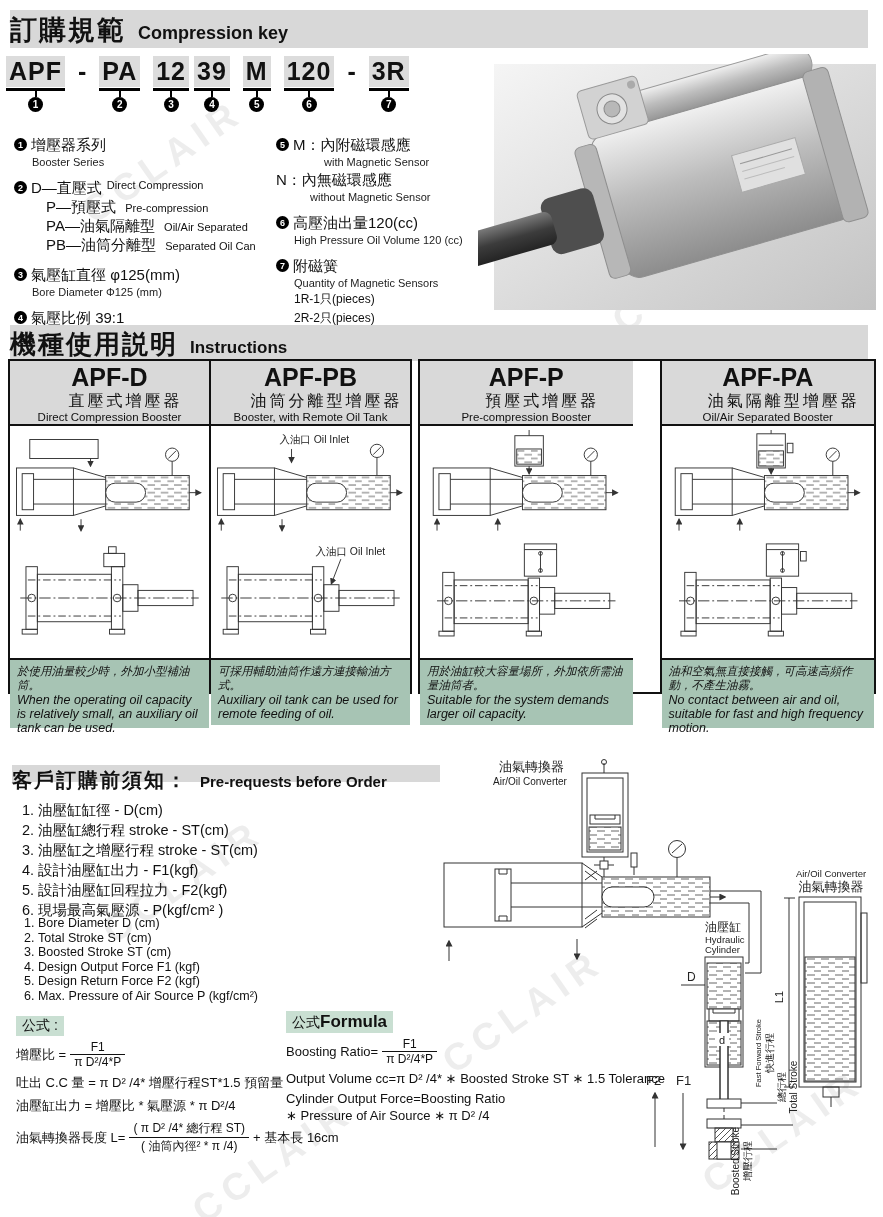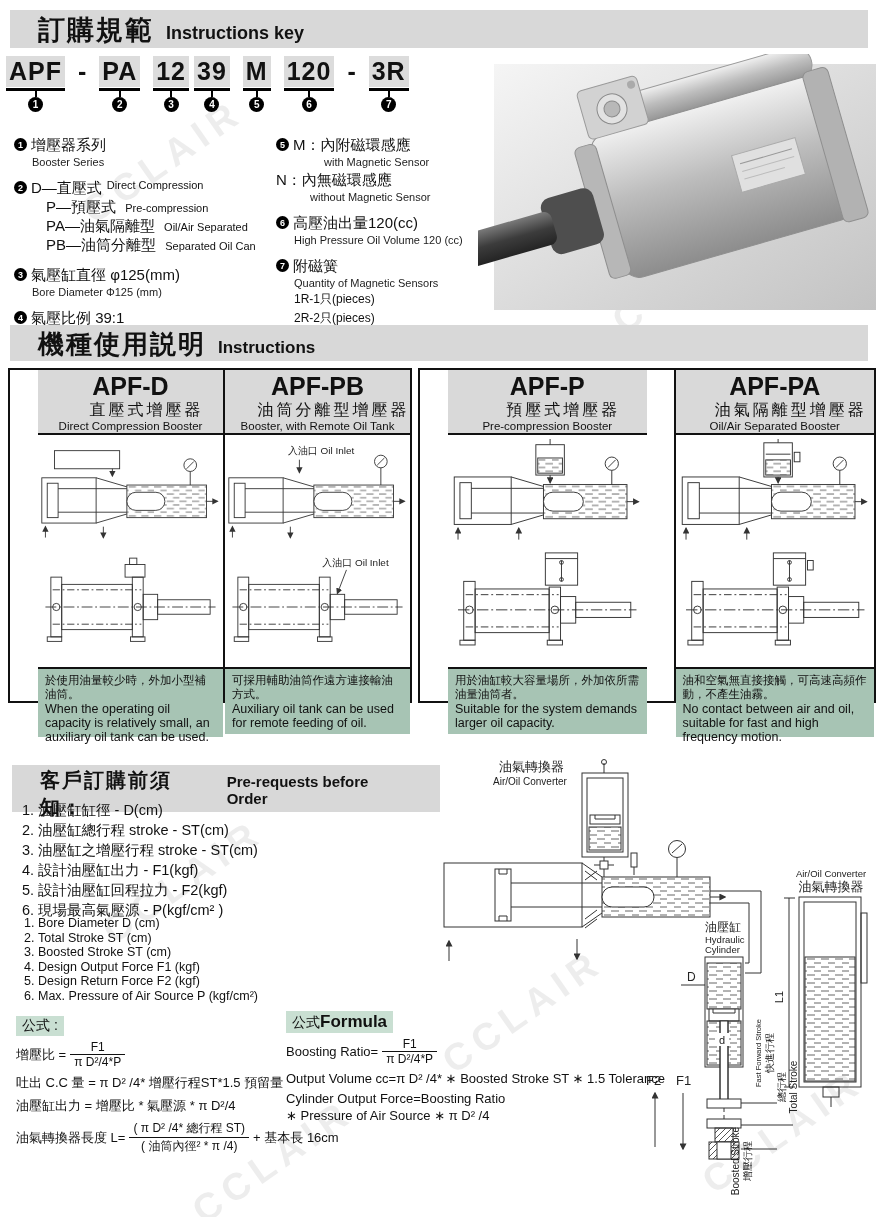--- a/index.html
+++ b/index.html
@@ -1,26 +1,26 @@
 <!DOCTYPE html>
 <html><head>
 <meta charset="utf-8">
 <style>
   html,body{margin:0;padding:0;background:#fff;}
   .page{position:relative;width:883px;height:1217px;background:#fff;overflow:hidden;
         font-family:"Liberation Sans","DejaVu Sans",sans-serif;color:#111;}
   
-  .bar{position:absolute;background:#d8d8d8;display:flex;align-items:baseline;gap:12px;padding:2px 28px;box-sizing:border-box;}
+  .bar{position:absolute;background:#d8d8d8;display:flex;align-items:baseline;gap:12px;padding:2px 0;box-sizing:border-box;}
   .bar .zh{font-weight:bold;letter-spacing:2px;}
   .bar .en{font-weight:bold;}
   .bar1{left:10px;top:10px;width:858px;height:38px;}
   .bar1 .zh{font-size:27px;} .bar1 .en{font-size:18px;}
   .bar2{left:10px;top:325px;width:858px;height:36px;}
   .bar2 .zh{font-size:26px;} .bar2 .en{font-size:17px;}
-  .bar3{left:12px;top:765px;width:428px;height:47px;}
+  .bar3{left:12px;top:765px;width:428px;height:17px;}
   .bar3 .zh{font-size:20px;} .bar3 .en{font-size:15px;}
 
   
   .code{position:absolute;left:6px;top:56px;display:flex;align-items:flex-start;}
   .seg{display:flex;flex-direction:column;align-items:center;margin-right:13px;}
   .seg.tight{margin-right:5px;}
   .seg-box{background:#dcdcdc;font-size:25px;font-weight:bold;line-height:31px;padding:0 3px;letter-spacing:1px;}
   .seg-line{width:100%;border-bottom:3px solid #000;margin-top:1px;}
   .seg-tick{width:2px;height:6px;background:#000;}
   .seg-circle{width:15px;height:15px;border-radius:50%;background:#000;color:#fff;font-size:10px;font-weight:bold;
@@ -38,32 +38,32 @@
   .li-en{font-size:11px;margin-left:18px;color:#1c1c1c;margin-top:1px;}
   .li-line{margin-left:32px;font-size:15px;}
   .li-line:first-of-type{margin-left:0;}
   .inline-en{font-size:11px;margin-left:5px;}
   .opt{font-size:12px;margin-left:18px;margin-top:2px;}
 
   
   .photo{position:absolute;left:478px;top:54px;width:398px;height:266px;}
 
   
-  .tbl{position:absolute;top:368px;height:335px;display:flex;border:2px solid #111;box-sizing:border-box;background:#fff;padding-left:28px;}
+  .tbl{position:absolute;top:359px;height:335px;display:flex;border:2px solid #111;box-sizing:border-box;background:#fff;}
   .tblA{left:8px;width:404px;}
   .tblB{left:418px;width:458px;gap:27px;}
   .col{flex:1;display:flex;flex-direction:column;box-sizing:border-box;}
   .col + .col{border-left:2px solid #111;}
   .col-head{height:72px;background:#d9d9d9;border-bottom:2px solid #111;text-align:center;box-sizing:border-box;padding-top:3px;}
   .model{font-size:25px;font-weight:bold;line-height:27px;}
   .col-zh{font-size:16px;letter-spacing:3px;line-height:20px;margin-left:32px;}
   .col-en{font-size:11.5px;line-height:13px;}
   .col-body{flex:1;position:relative;padding:4px 2px;box-sizing:border-box;}
   .col-body svg{display:block;width:100%;height:112px;}
-  .col-foot{height:70px;background:#a7c4b4;border-top:2px solid #111;box-sizing:border-box;padding:4px 7px;}
+  .col-foot{height:70px;background:#a7c4b4;border-top:2px solid #111;box-sizing:border-box;padding:4px 7px;font-style:italic;}
   .foot-zh{font-size:11.5px;line-height:14px;}
   .foot-en{font-size:12.5px;line-height:14px;margin-top:1px;}
 
   
   .zh-list,.en-list{position:absolute;left:16px;margin:0;padding-left:22px;}
   .zh-list{top:800px;width:415px;font-size:14.5px;}
   .zh-list li{line-height:20px;}
   .en-list{top:916px;width:415px;font-size:12.5px;}
   .en-list li{line-height:14.5px;}
 
@@ -106,21 +106,21 @@
   <div class="watermark" style="left:600px;top:250px">CCLAIR</div>
   <div class="watermark" style="left:230px;top:520px">CCLAIR</div>
   <div class="watermark" style="left:620px;top:540px">CCLAIR</div>
   <div class="watermark" style="left:90px;top:860px">CCLAIR</div>
   <div class="watermark" style="left:430px;top:990px">CCLAIR</div>
   <div class="watermark" style="left:690px;top:1110px">CCLAIR</div>
   <div class="watermark" style="left:180px;top:1140px">CCLAIR</div>
 
   <div class="bar bar1">
     <span class="zh">訂購規範</span>
-    <span class="en">Instructions key</span>
+    <span class="en">Compression key</span>
   </div>
 
   <div class="code">
     <div class="seg">
       <span class="seg-box">APF</span>
       <span class="seg-line"></span>
         <span class="seg-tick"></span>
       <span class="seg-circle">1</span>
     </div>
     <div class="dash">-</div>

